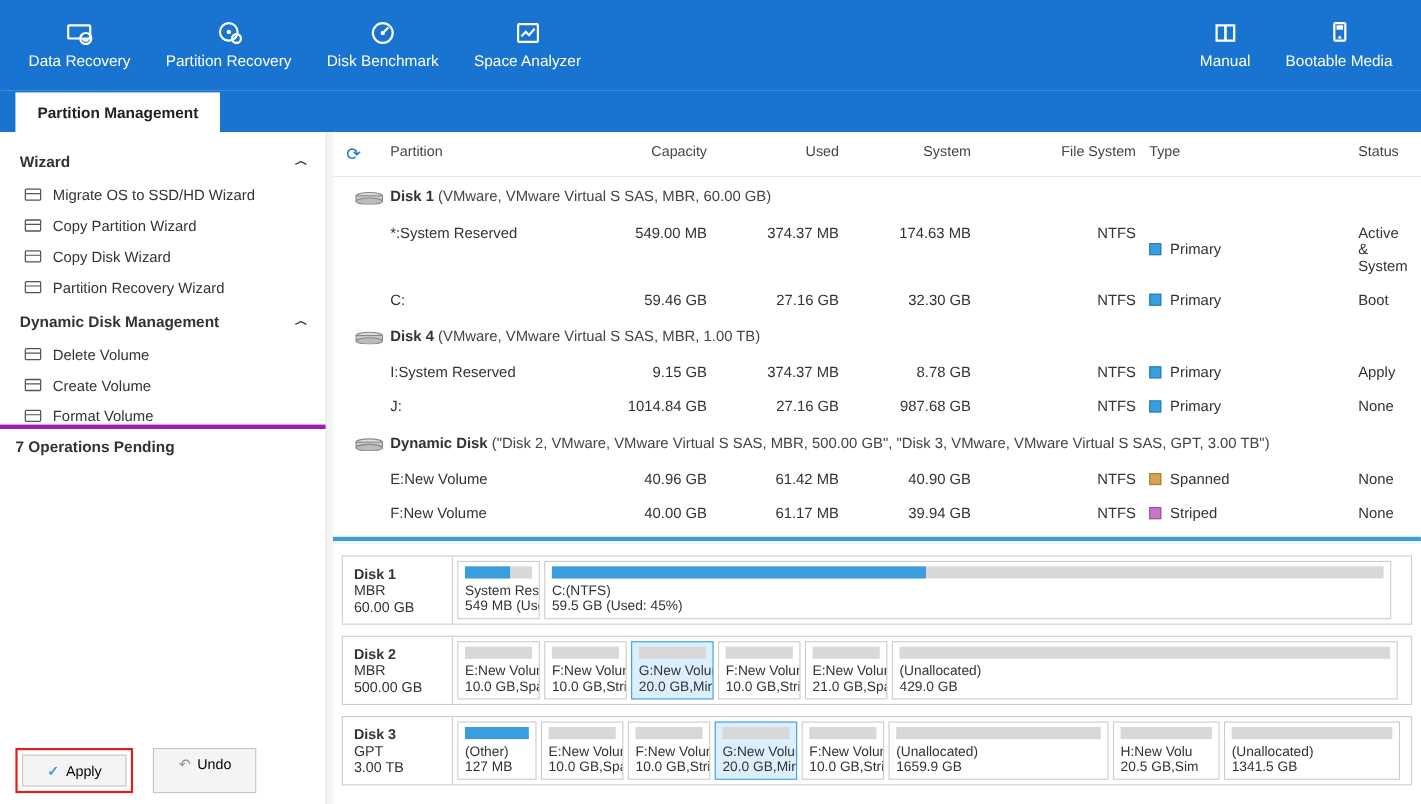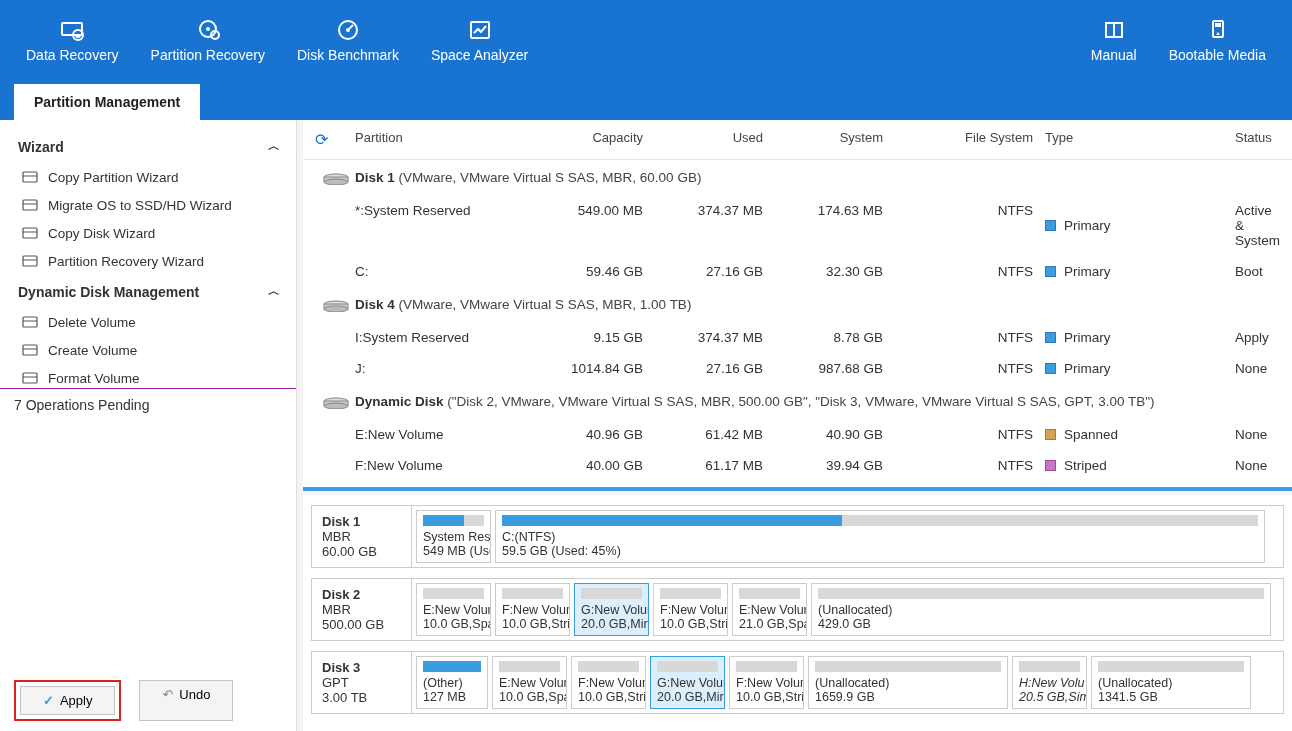--- a/index.html
+++ b/index.html
@@ -20,21 +20,21 @@
 
 
 .sidebar { width: 312px; border-right: 1px solid #ddd; display: flex; flex-direction: column; background: #fff; }
 .sidebar-scroll { flex: 1; overflow-y: auto; padding: 10px 8px 4px 14px; position: relative; }
 .sidebar-scroll::-webkit-scrollbar { width: 8px; }
 .sidebar-scroll::-webkit-scrollbar-thumb { background: #c0c0c0; }
 .section-header { display: flex; justify-content: space-between; align-items: center; font-weight: 700; font-size: 14px; padding: 8px 8px 8px 4px; cursor: pointer; }
 .section-header .chev { font-size: 12px; }
 .sidebar-item { display: flex; align-items: center; gap: 10px; padding: 6px 4px 6px 8px; cursor: pointer; font-size: 13.5px; }
 .sidebar-item svg, .sidebar-item .icon-box { width: 16px; height: 16px; flex-shrink: 0; }
-.pending-header { font-weight: 400; padding: 8px 14px 4px 14px; font-size: 14px; border-top: 1px solid #a21caf; }
+.pending-header { font-weight: 700; padding: 8px 14px 4px 14px; font-size: 14px; border-top: 4px solid #a21caf; }
 .pending-item { padding: 6px 14px 6px 22px; font-size: 14px; display: flex; align-items: center; gap: 8px; }
 .pending-item::before { content: "›"; color: #777; width: 10px; }
 
 
 .sidebar-bottom { padding: 10px 14px; display: flex; gap: 18px; }
 .btn { border: 1px solid #c5c5c5; background: #f4f4f4; padding: 6px 22px; cursor: pointer; font-size: 13px; display: flex; align-items: flex-start; gap: 6px; }
 .btn-apply-wrap { border: 2px solid #e02020; padding: 4px 4px; }
 .btn-apply { border: 1px solid #c5c5c5; }
 .btn-apply::before { content: "✓"; color: #3a9de0; font-weight: bold; }
 .btn-undo::before { content: "↶"; color: #888; }
@@ -146,28 +146,28 @@
       <div class="section-header">
         <span>Wizard</span>
         <span class="chev">︿</span>
       </div>
       <div id="wizard-items">
           <div class="sidebar-item">
             <svg viewBox="0 0 16 16" class="icon-box">
               <rect x="1" y="3" width="14" height="10" rx="1" fill="none" stroke="#555" stroke-width="1.2"></rect>
               <line x1="1" y1="7" x2="15" y2="7" stroke="#555"></line>
             </svg>
+            <span>Migrate OS to SSD/HD Wizard</span>
+          </div>
+          <div class="sidebar-item">
+            <svg viewBox="0 0 16 16" class="icon-box">
+              <rect x="1" y="3" width="14" height="10" rx="1" fill="none" stroke="#555" stroke-width="1.2"></rect>
+              <line x1="1" y1="7" x2="15" y2="7" stroke="#555"></line>
+            </svg>
             <span>Copy Partition Wizard</span>
-          </div>
-          <div class="sidebar-item">
-            <svg viewBox="0 0 16 16" class="icon-box">
-              <rect x="1" y="3" width="14" height="10" rx="1" fill="none" stroke="#555" stroke-width="1.2"></rect>
-              <line x1="1" y1="7" x2="15" y2="7" stroke="#555"></line>
-            </svg>
-            <span>Migrate OS to SSD/HD Wizard</span>
           </div>
           <div class="sidebar-item">
             <svg viewBox="0 0 16 16" class="icon-box">
               <rect x="1" y="3" width="14" height="10" rx="1" fill="none" stroke="#555" stroke-width="1.2"></rect>
               <line x1="1" y1="7" x2="15" y2="7" stroke="#555"></line>
             </svg>
             <span>Copy Disk Wizard</span>
           </div>
           <div class="sidebar-item">
             <svg viewBox="0 0 16 16" class="icon-box">
@@ -460,21 +460,21 @@
               <span>F:New Volum</span>
               <span>10.0 GB,Strip</span>
             </div>
             <div class="part-cell unalloc" style="width: 200px;">
               <div class="bar">
                 <div class="fill" style="width:0%"></div>
               </div>
               <span>(Unallocated)</span>
               <span>1659.9 GB</span>
             </div>
-            <div class="part-cell" style="width: 75px; font-style: italic;">
+            <div class="part-cell" style="width: 97px;">
               <div class="bar">
                 <div class="fill" style="width:0%"></div>
               </div>
               <span>H:New Volu</span>
               <span>20.5 GB,Sim</span>
             </div>
             <div class="part-cell unalloc" style="width: 160px;">
               <div class="bar">
                 <div class="fill" style="width:0%"></div>
               </div>

